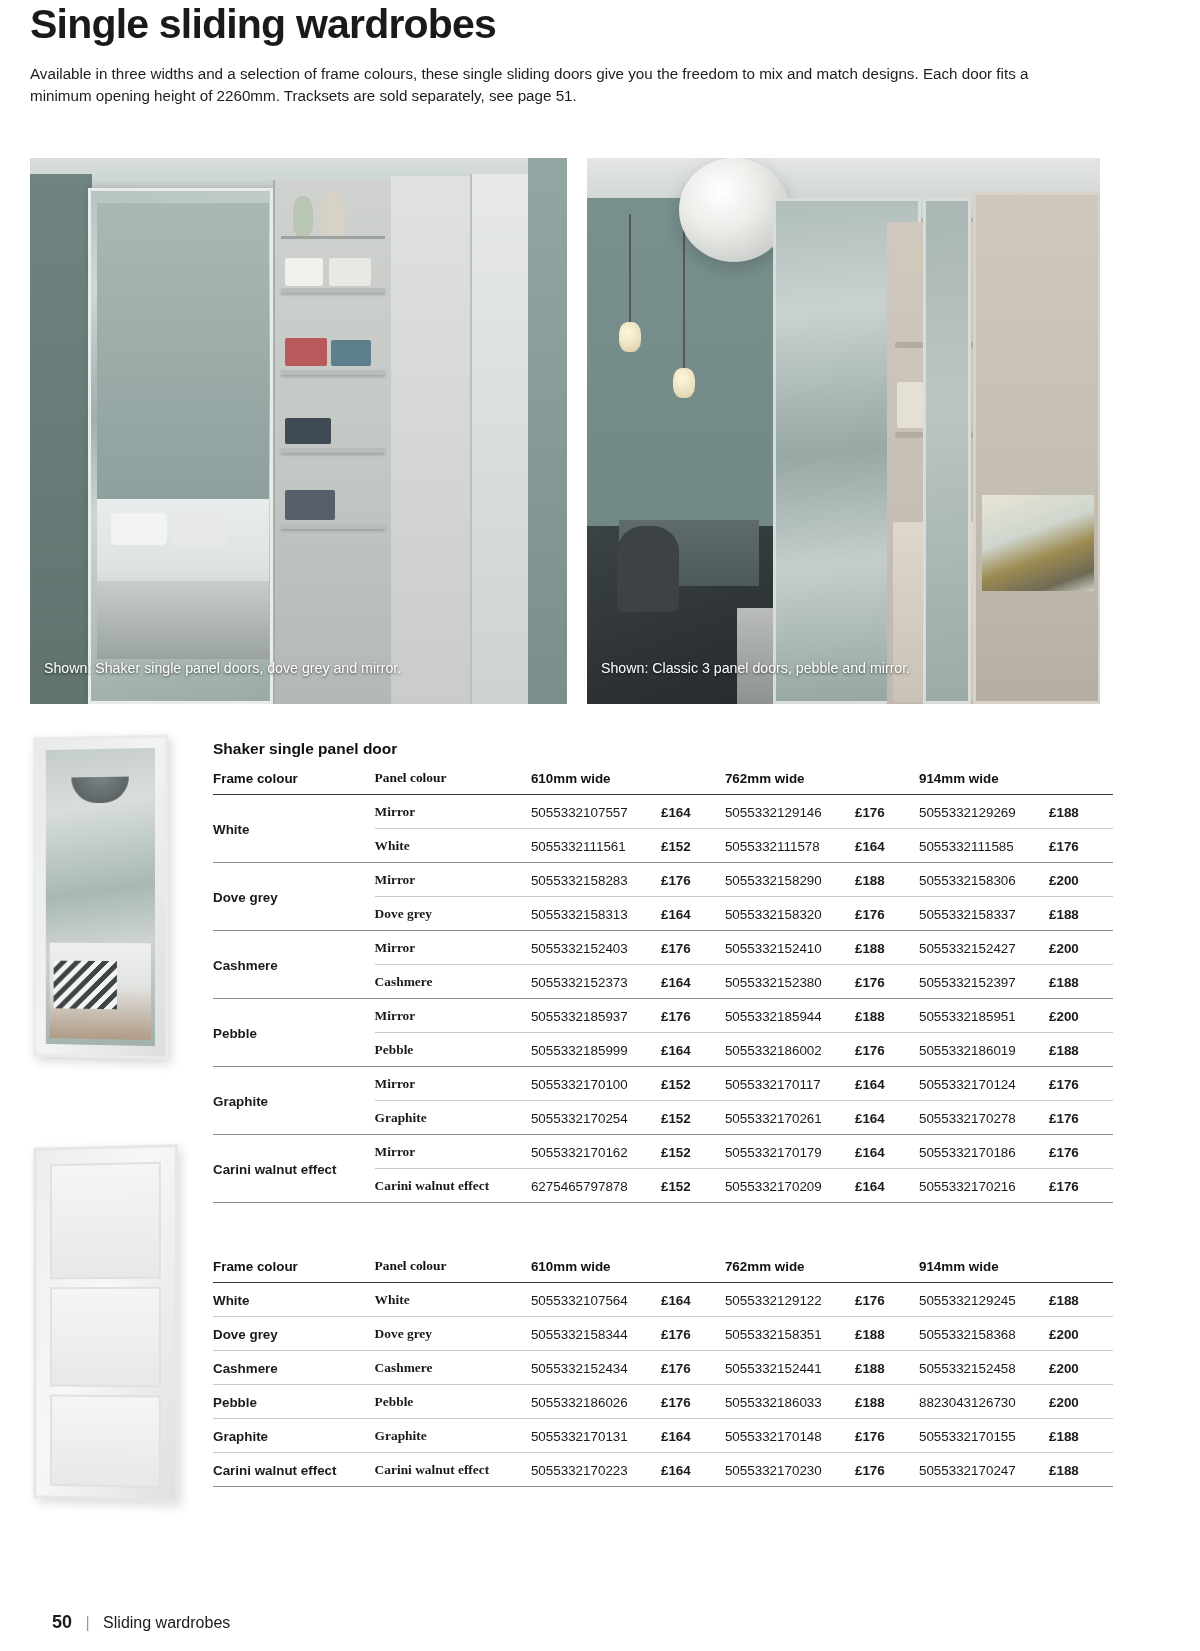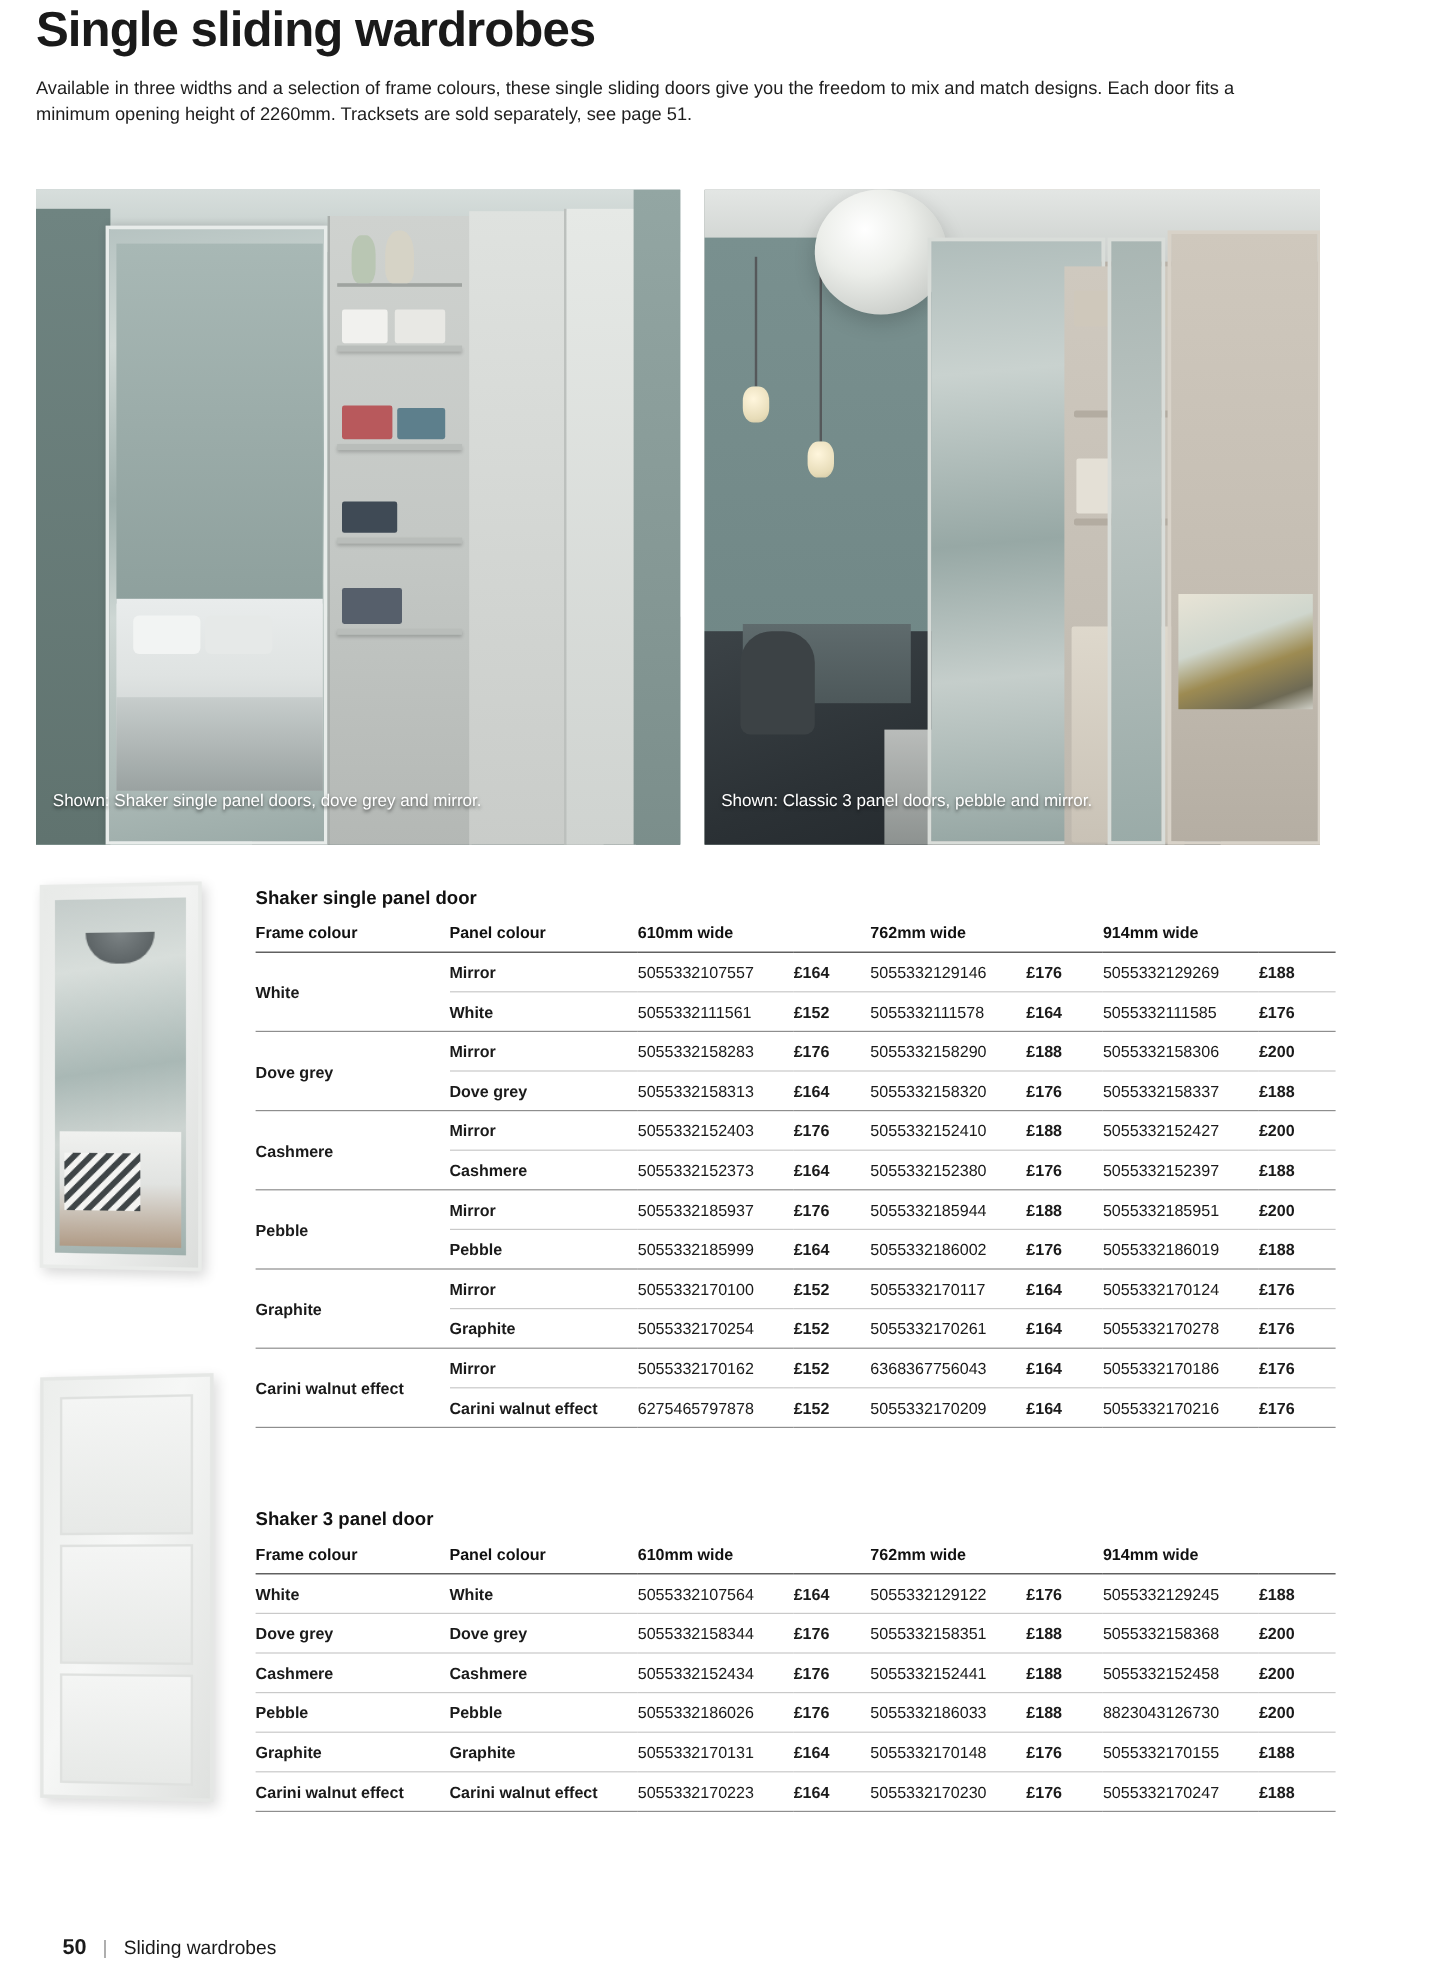--- a/index.html
+++ b/index.html
@@ -262,21 +262,21 @@
   }
   table.spec th {
     text-align: left; font-weight: bold; font-size: 13.4px;
     padding: 0 0 8px 0; color: #111; white-space: nowrap;
   }
   table.spec td {
     padding: 9px 0 8px 0; color: #1a1a1a; white-space: nowrap;
     vertical-align: middle;
   }
   .c-frame { width: 165px; font-weight: bold; }
-  .c-panel { width: 160px; font-weight: bold; }
+  .c-panel { width: 160px; font-weight: bold; font-family: Liberation Serif, serif; }
   .c-code  { width: 133px; }
   .c-price { width: 67px; font-weight: bold; }
 
   .hdr-rule td, .hdr-rule th { border-bottom: 1.6px solid #3a3a3a; }
   .inner-rule { border-bottom: 1px solid #c9c9c9; }
   .group-rule { border-bottom: 1.6px solid #8e8e8e; }
   .frame-cell { font-weight: bold; vertical-align: middle; }
 
   
   .footer {
@@ -506,41 +506,40 @@
           <td class="c-price group-rule">£164</td>
           <td class="c-code group-rule">5055332170278</td>
           <td class="c-price group-rule">£176</td>
         </tr>
 
         <tr>
           <td class="c-frame frame-cell group-rule" rowspan="2">Carini walnut effect</td>
           <td class="c-panel inner-rule">Mirror</td>
           <td class="c-code inner-rule">5055332170162</td>
           <td class="c-price inner-rule">£152</td>
-          <td class="c-code inner-rule">6368367756043</td>
+          <td class="c-code inner-rule">5055332170179</td>
           <td class="c-price inner-rule">£164</td>
           <td class="c-code inner-rule">5055332170186</td>
           <td class="c-price inner-rule">£176</td>
         </tr>
         <tr>
           <td class="c-panel group-rule">Carini walnut effect</td>
           <td class="c-code group-rule">6275465797878</td>
           <td class="c-price group-rule">£152</td>
           <td class="c-code group-rule">5055332170209</td>
           <td class="c-price group-rule">£164</td>
           <td class="c-code group-rule">5055332170216</td>
           <td class="c-price group-rule">£176</td>
         </tr>
 
       </tbody>
     </table>
   </div>
 
   <div class="tbl-wrap" style="top:1258px;">
-    <div class="tbl-title">Shaker 3 panel door</div>
     <table class="spec">
       <thead>
         <tr class="hdr-rule">
           <th class="c-frame">Frame colour</th>
           <th class="c-panel">Panel colour</th>
           <th class="c-code">610mm wide</th>
           <th class="c-price"></th>
           <th class="c-code">762mm wide</th>
           <th class="c-price"></th>
           <th class="c-code">914mm wide</th>

